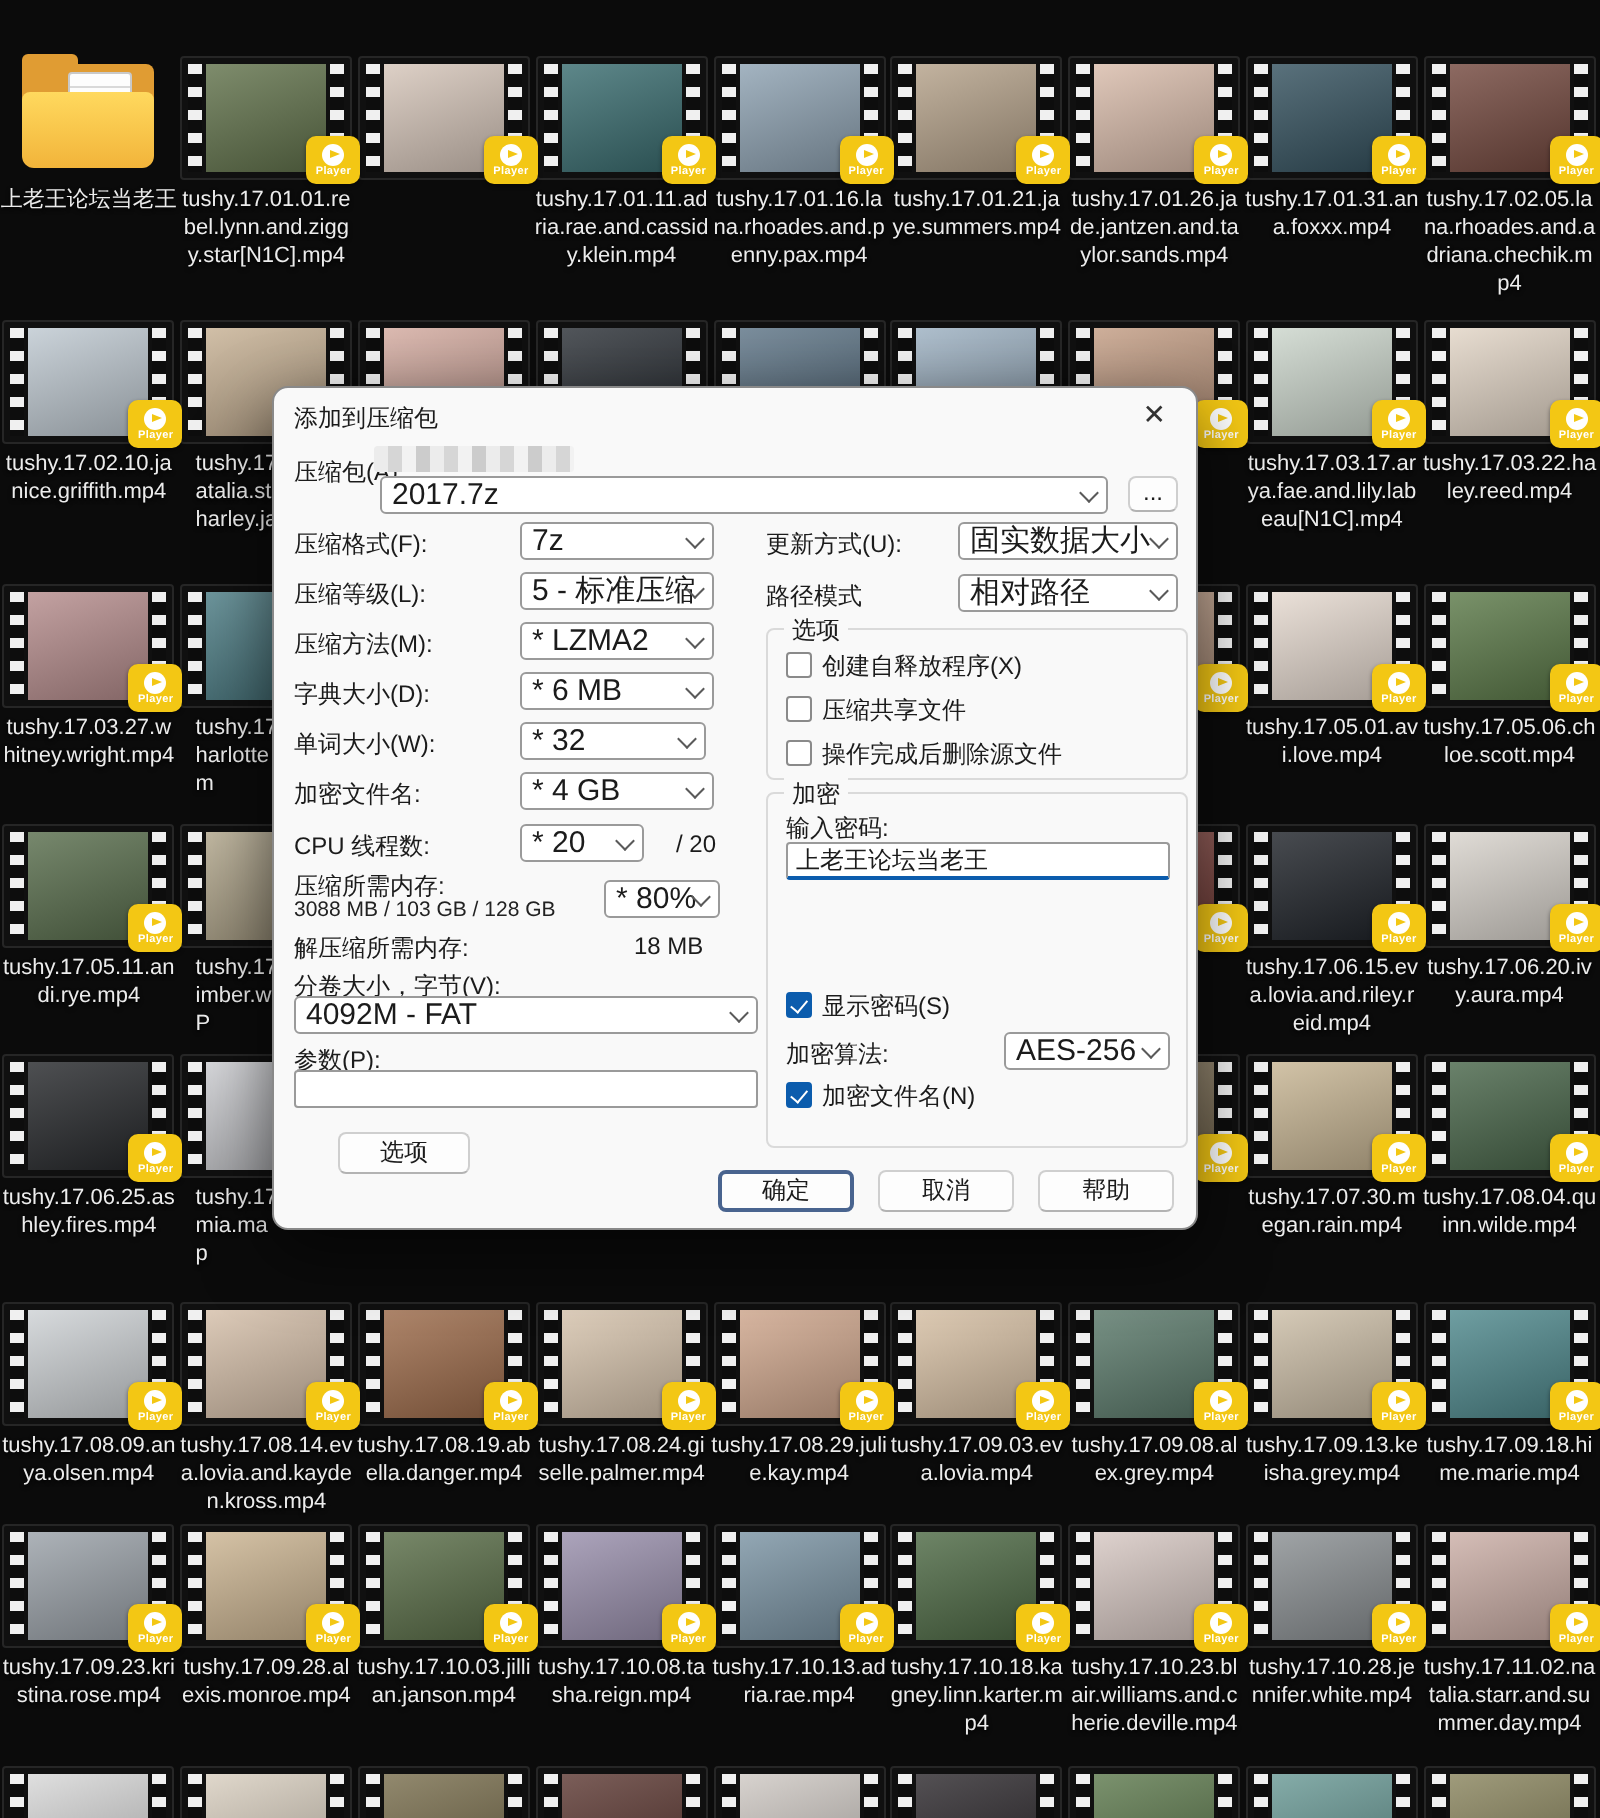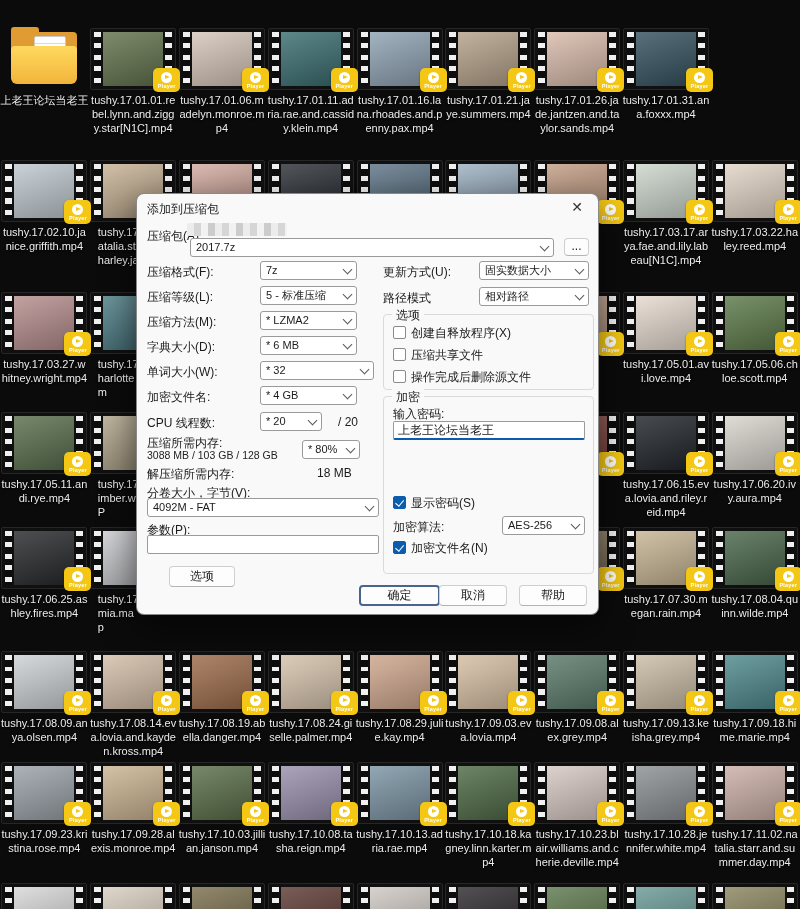--- a/index.html
+++ b/index.html
@@ -41,21 +41,21 @@
   .f-front{position:absolute;left:5px;top:18px;width:66px;height:38px;border-radius:4px 4px 6px 6px;
            background:linear-gradient(180deg,#ffd95e,#f2b43a);}
 
   
   #dlg{position:absolute;left:136px;top:193px;width:461px;height:420px;background:#f9f9f9;
        border:1px solid rgba(0,0,0,.45);border-radius:8px;box-shadow:0 12px 34px rgba(0,0,0,.55);
        z-index:10;font-size:12px;color:#1b1b1b;}
   .lbl{position:absolute;font-size:12px;color:#1b1b1b;white-space:nowrap;}
   .lbl.small{font-size:10.5px;color:#222;}
   .combo{position:absolute;height:19px;background:#fff;border:1px solid #9a9a9a;border-radius:3px;
-         box-sizing:border-box;font-size:11px;line-height:17px;padding:0 16px 0 5px;overflow:hidden;white-space:nowrap;}
+         box-sizing:border-box;font-size:15px;line-height:17px;padding:0 16px 0 5px;overflow:hidden;white-space:nowrap;}
   .chev{position:absolute;right:5px;top:50%;width:6px;height:6px;margin-top:-5px;
         border-right:1.4px solid #5a5a5a;border-bottom:1.4px solid #5a5a5a;transform:rotate(45deg);}
   .tinput{position:absolute;height:19px;background:#fff;border:1px solid #9a9a9a;border-radius:2px;
           box-sizing:border-box;font-size:12px;line-height:17px;padding:0 4px;}
   .tinput.focus{border-bottom:2px solid #0b5cad;}
   .btn{position:absolute;height:21px;background:#fdfdfd;border:1px solid #cfcfcf;border-bottom-color:#b3b3b3;
        border-radius:4px;font-size:12px;text-align:center;line-height:19px;box-sizing:border-box;color:#1b1b1b;}
   .btn.primary{border:2px solid #49648f;line-height:17px;}
   .group{position:absolute;border:1px solid #dadada;border-radius:4px;}
   .legend{position:absolute;top:-8px;left:8px;background:#f9f9f9;padding:0 4px;font-size:12px;}
@@ -92,21 +92,20 @@
         <div class="flabel">tushy.17.01.01.rebel.lynn.and.ziggy.star[N1C].mp4</div>
       </div>
       <div class="cell">
         <div class="thumb">
           <div class="pic" style="background: rgb(214, 198, 186);"></div>
           <div class="badge">
             <i class="pb"></i>
             <span>Player</span>
           </div>
         </div>
-        <div class="flabel">tushy.17.01.06.madelyn.monroe.mp4</div>
       </div>
       <div class="cell">
         <div class="thumb">
           <div class="pic" style="background: rgb(58, 109, 112);"></div>
           <div class="badge">
             <i class="pb"></i>
             <span>Player</span>
           </div>
         </div>
         <div class="flabel">tushy.17.01.11.adria.rae.and.cassidy.klein.mp4</div>
@@ -143,20 +142,30 @@
       </div>
       <div class="cell">
         <div class="thumb">
           <div class="pic" style="background: rgb(53, 82, 95);"></div>
           <div class="badge">
             <i class="pb"></i>
             <span>Player</span>
           </div>
         </div>
         <div class="flabel">tushy.17.01.31.ana.foxxx.mp4</div>
+      </div>
+      <div class="cell">
+        <div class="thumb">
+          <div class="pic" style="background: rgb(116, 73, 63);"></div>
+          <div class="badge">
+            <i class="pb"></i>
+            <span>Player</span>
+          </div>
+        </div>
+        <div class="flabel">tushy.17.02.05.lana.rhoades.and.adriana.chechik.mp4</div>
       </div>
     </div>
     <div class="grid-row" style="top: 160px;">
       <div class="cell">
         <div class="thumb">
           <div class="pic" style="background: rgb(191, 201, 209);"></div>
           <div class="badge">
             <i class="pb"></i>
             <span>Player</span>
           </div>
@@ -792,21 +801,21 @@
 
   <div class="lbl" style="left:10px;top:120px">压缩方法(M):</div>
   <div class="combo" style="left:123px;top:117px;width:97px">
     <span>* LZMA2</span><i class="chev"></i></div>
 
   <div class="lbl" style="left:10px;top:145px">字典大小(D):</div>
   <div class="combo" style="left:123px;top:142px;width:97px">
     <span>* 6 MB</span><i class="chev"></i></div>
 
   <div class="lbl" style="left:10px;top:170px">单词大小(W):</div>
-  <div class="combo" style="left:123px;top:167px;width:114px">
+  <div class="combo" style="left:123px;top:167px;width:93px">
     <span>* 32</span><i class="chev"></i></div>
 
   <div class="lbl" style="left:10px;top:195px">加密文件名:</div>
   <div class="combo" style="left:123px;top:192px;width:97px">
     <span>* 4 GB</span><i class="chev"></i></div>
 
   <div class="lbl" style="left:10px;top:221px">CPU 线程数:</div>
   <div class="combo" style="left:123px;top:218px;width:62px">
     <span>* 20</span><i class="chev"></i></div>
   <div class="lbl" style="left:201px;top:221px">/ 20</div>
@@ -854,16 +863,16 @@
       <span>上老王论坛当老王</span></div>
     <div class="cb on" style="left:9px;top:99px"></div>
     <div class="lbl" style="left:27px;top:98px">显示密码(S)</div>
     <div class="lbl" style="left:9px;top:122px">加密算法:</div>
     <div class="combo" style="left:118px;top:119px;width:83px">
       <span>AES-256</span><i class="chev"></i></div>
     <div class="cb on" style="left:9px;top:144px"></div>
     <div class="lbl" style="left:27px;top:143px">加密文件名(N)</div>
   </div>
 
-  <div class="btn primary" style="left:222px;top:391px;width:81px">确定</div>
+  <div class="btn primary" style="left:222px;top:391px;width:68px">确定</div>
   <div class="btn" style="left:302px;top:391px;width:68px">取消</div>
   <div class="btn" style="left:382px;top:391px;width:68px">帮助</div>
 </div>
 
 </body></html>

